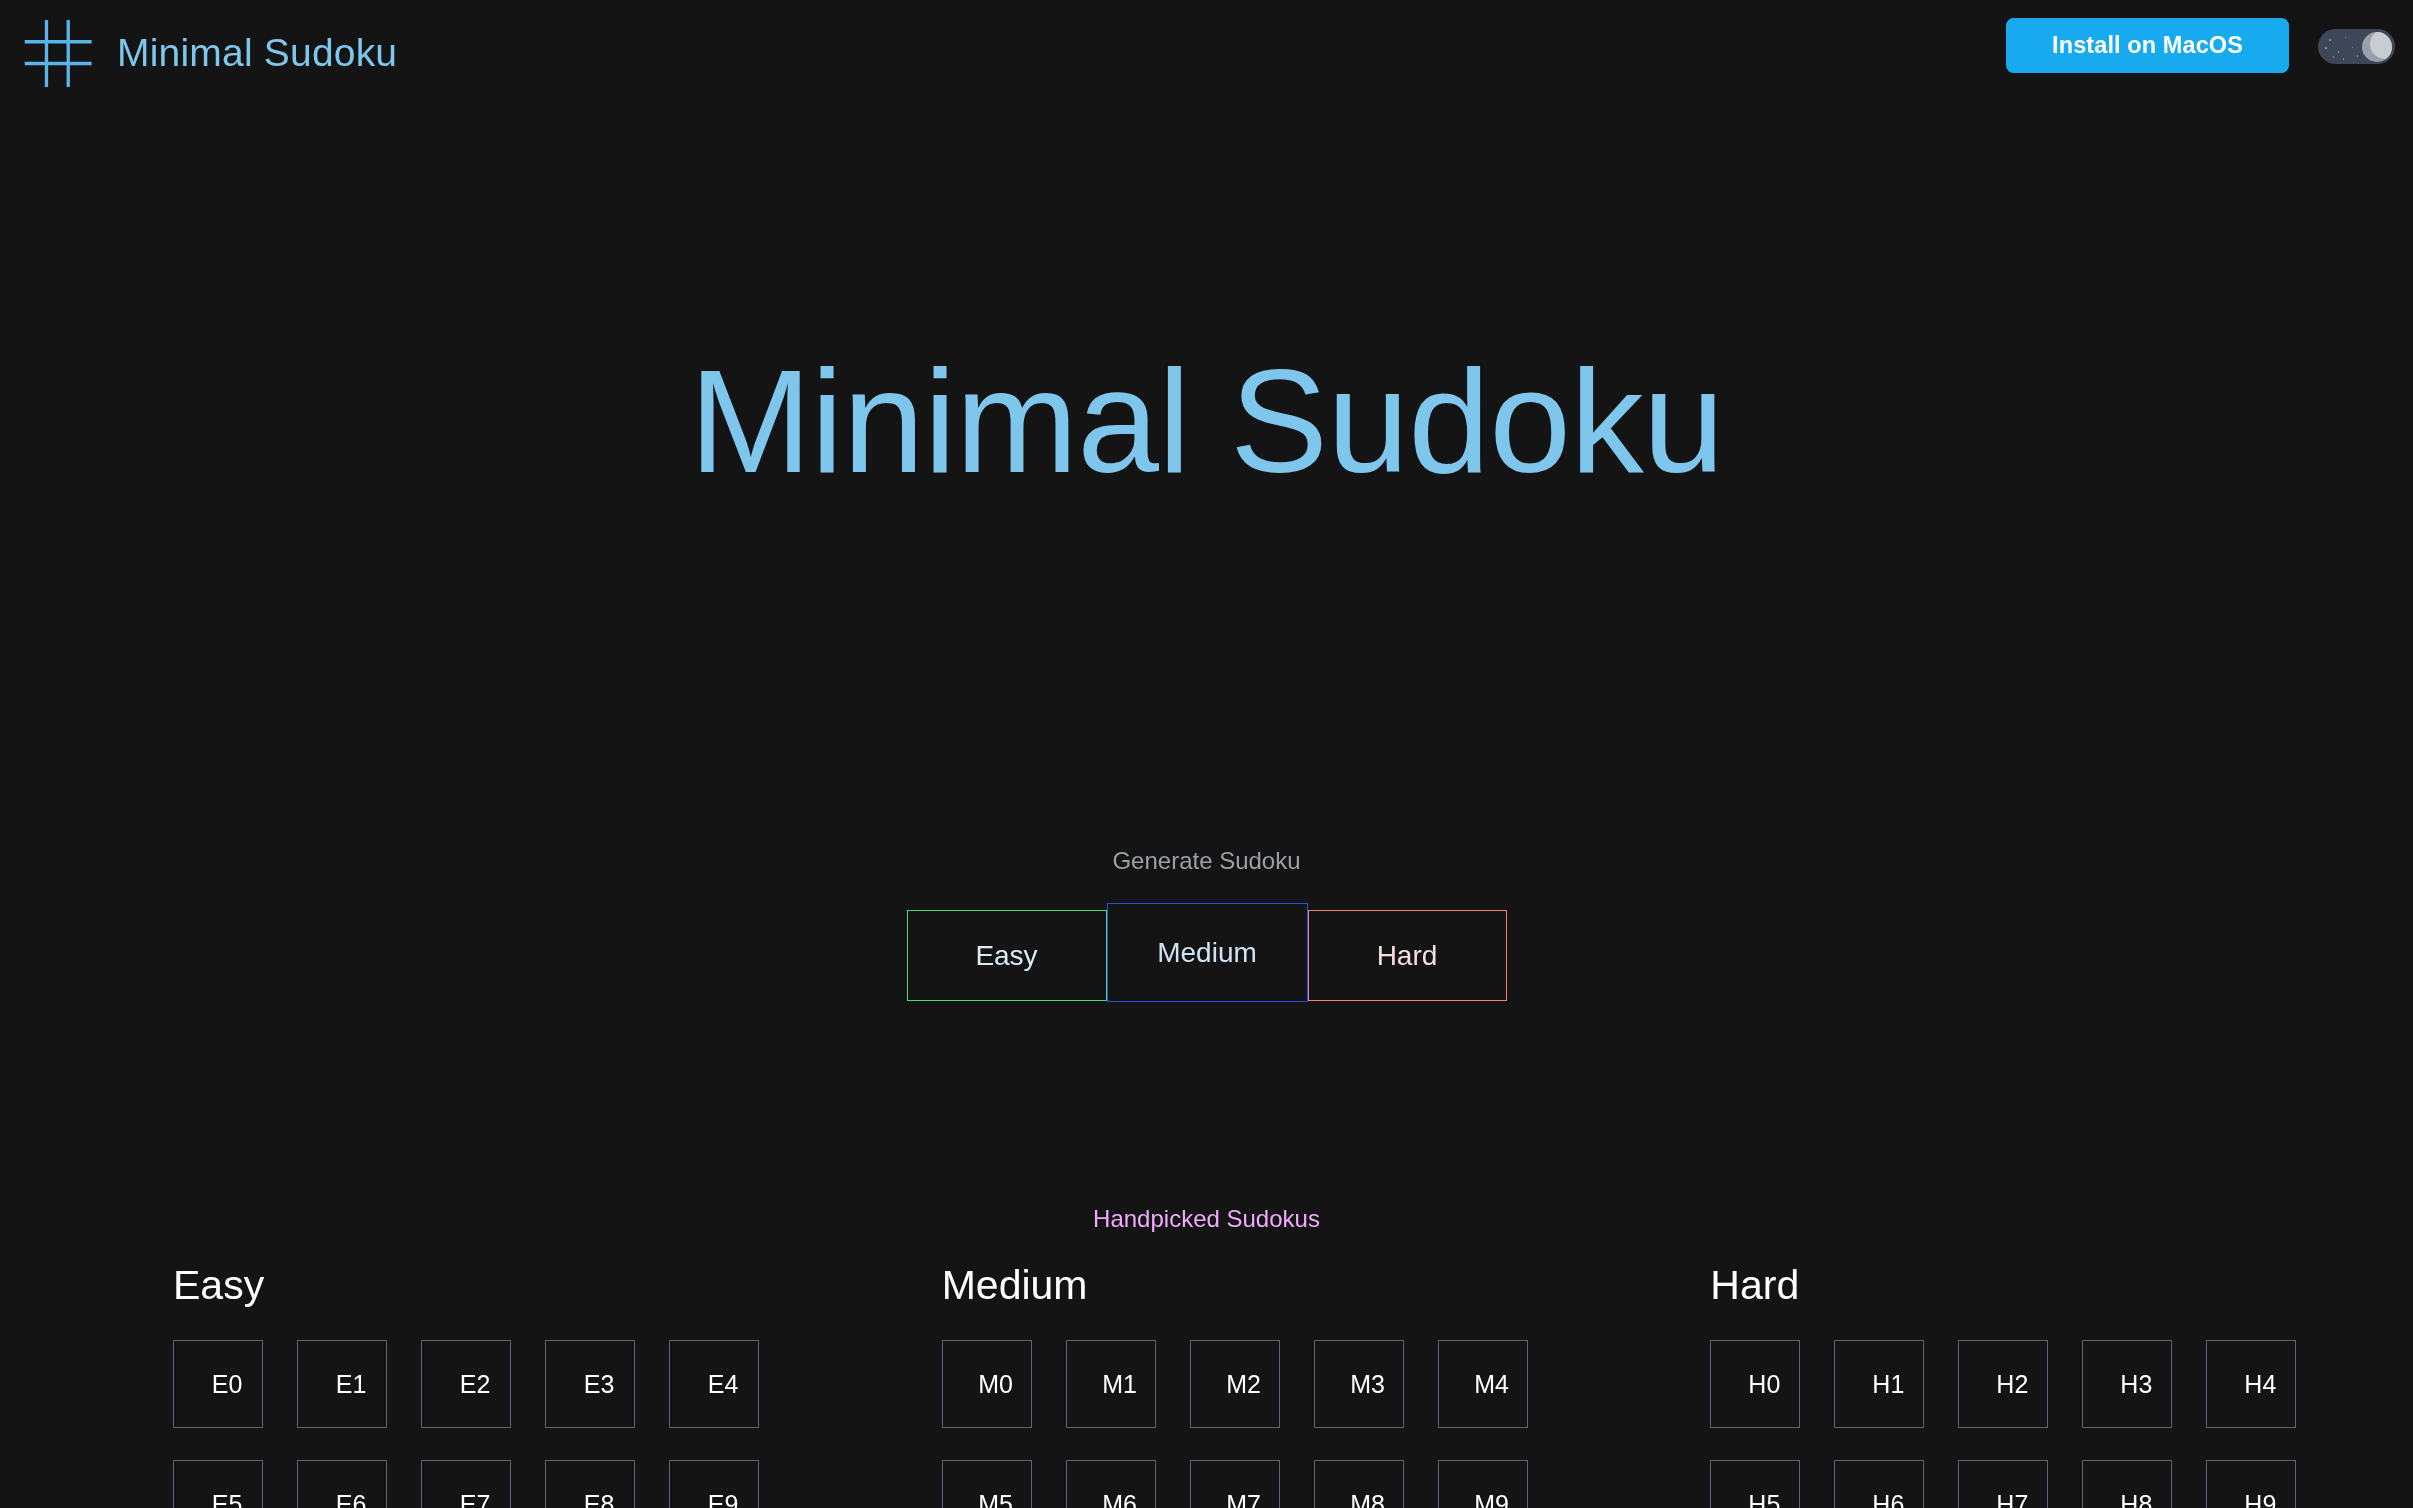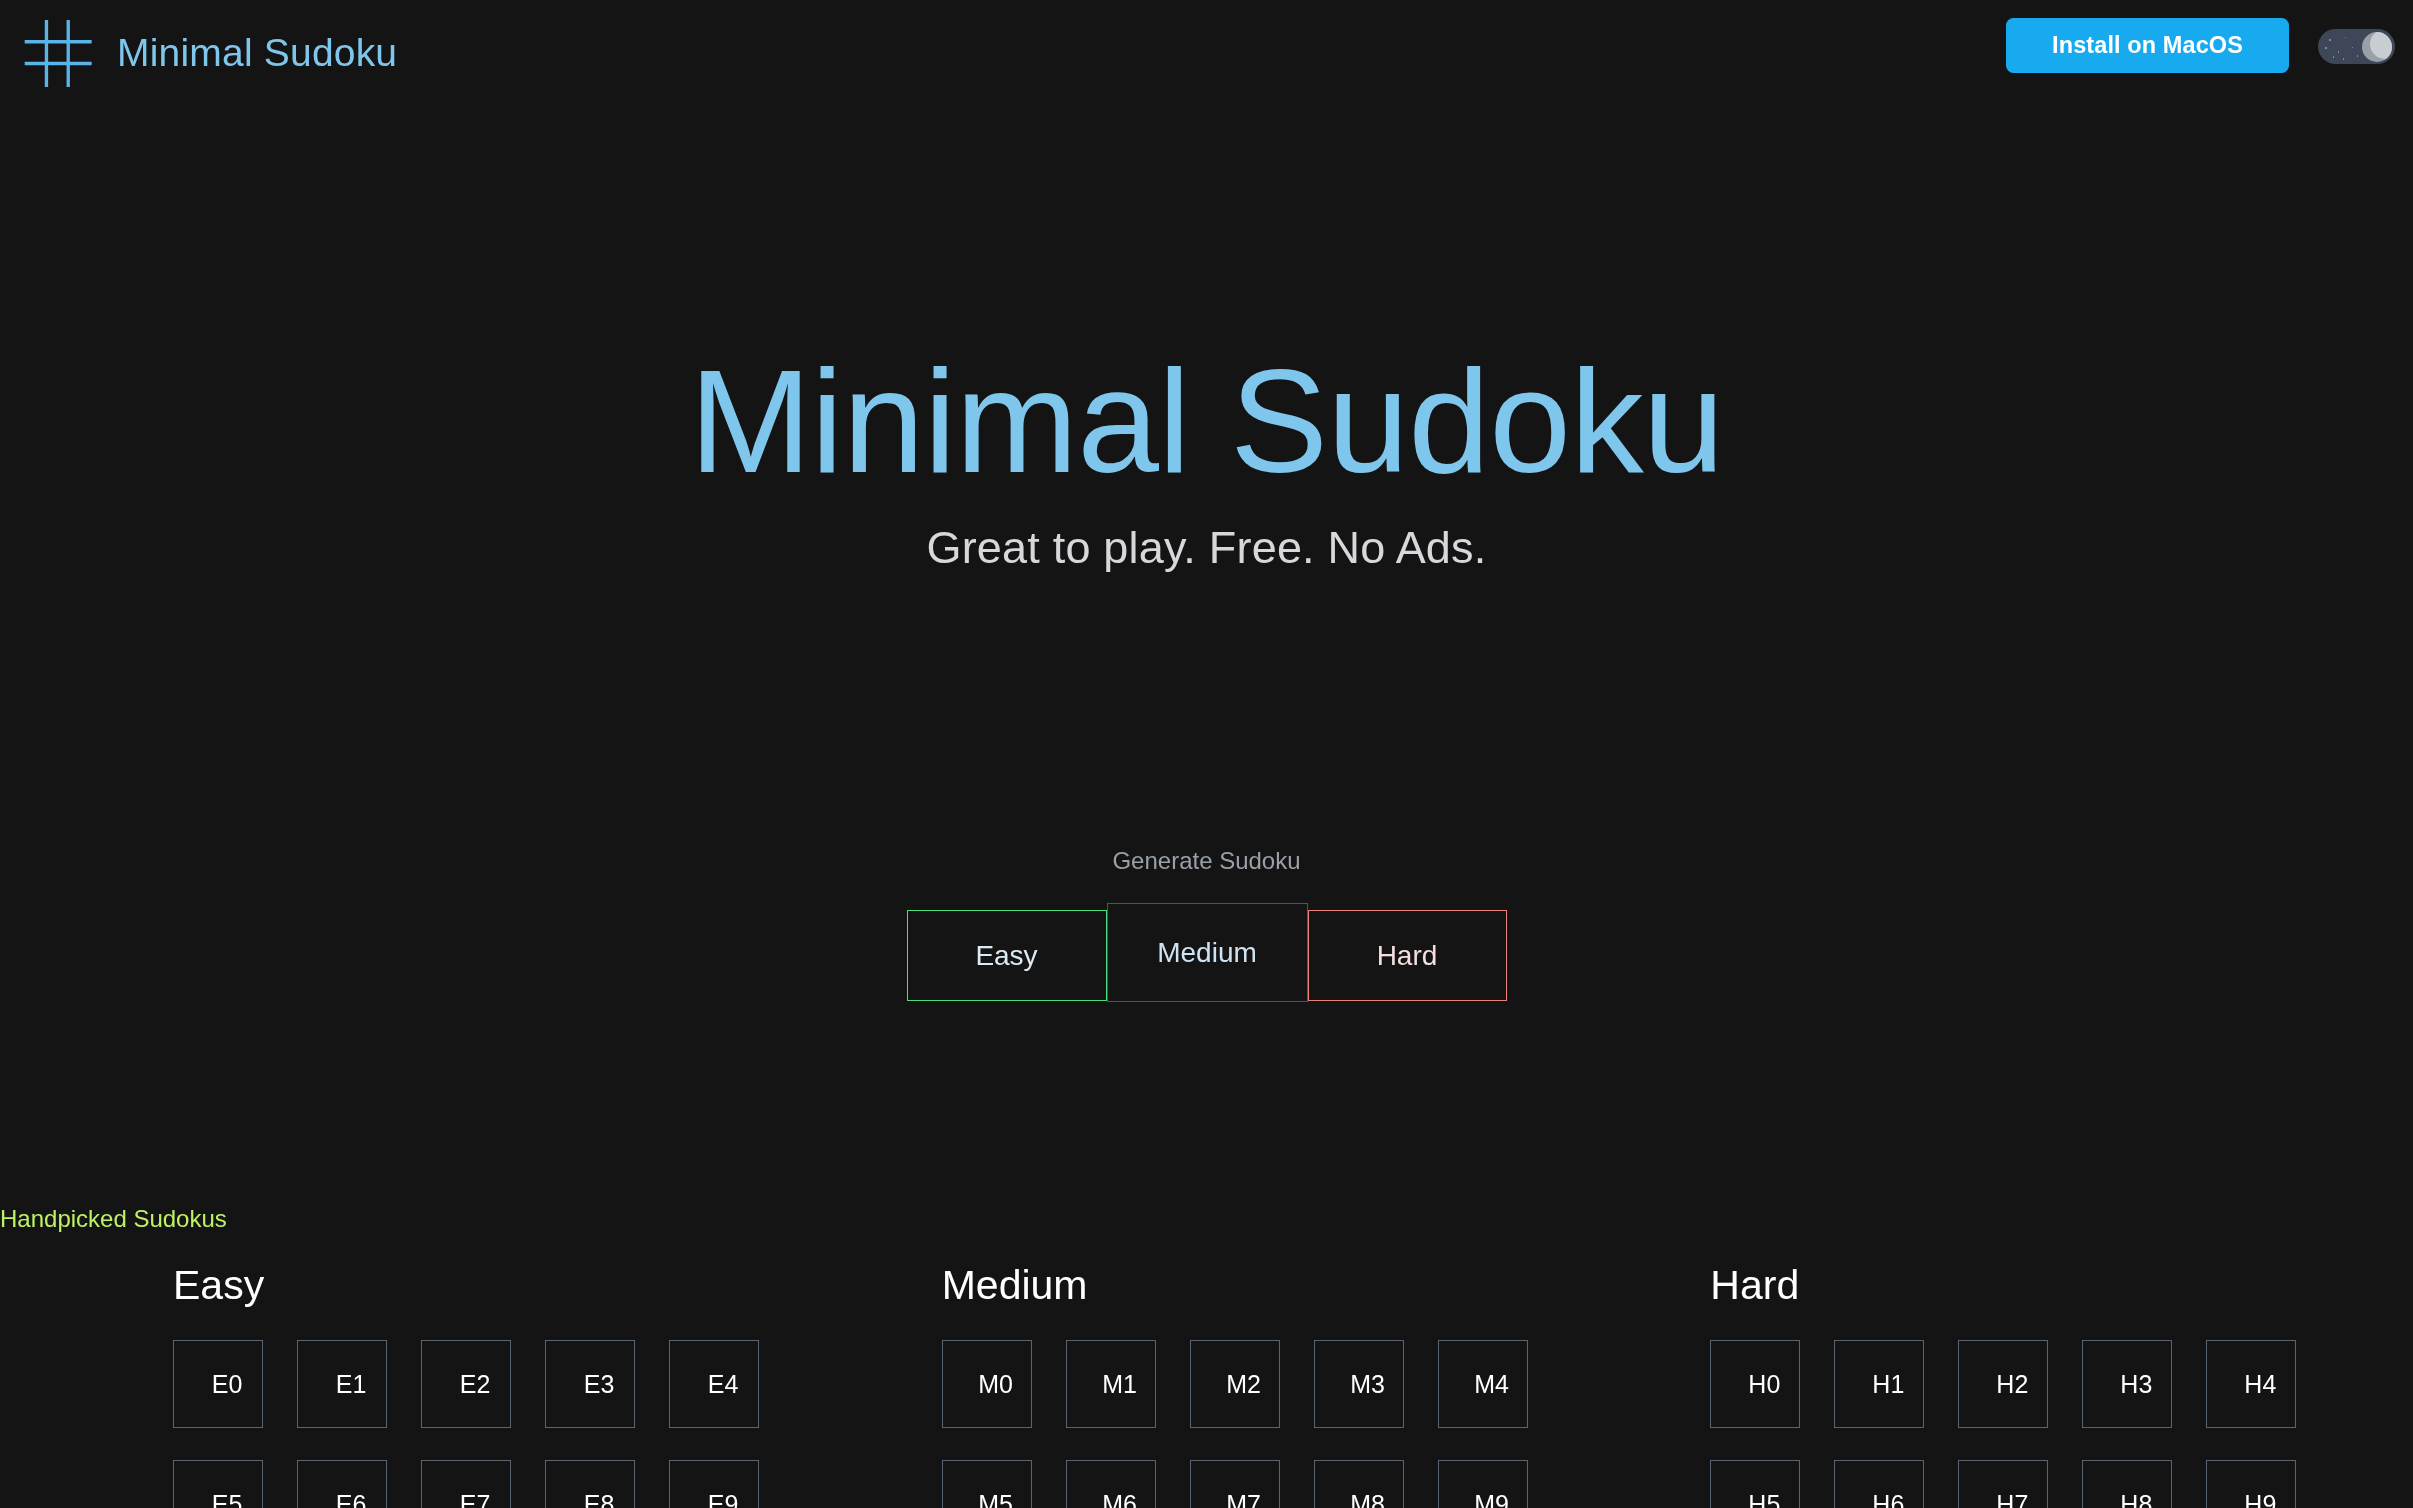--- a/index.html
+++ b/index.html
@@ -107,22 +107,22 @@
   }
   .gen-btn-hard {
     width:199px; height:91px; margin-top:6.7px;
     border:1.7px solid #F0807E;
     color:#F4DEDE; font-size:28px;
   }
 
   
   .handpicked-label {
     position:absolute; top:1205px; left:0; width:2413px;
-    text-align:left;
-    font-size:24px; font-weight:400; color:#bef264;
+    text-align:center;
+    font-size:24px; font-weight:400; color:#f0abfc;
   }
   .columns {
     position:absolute; top:1265px; left:0; width:2413px;
     display:flex;
   }
   .col {
     width:737px;
   }
   .col-easy   { margin-left:173px; }
   .col-medium { margin-left:66px; }
@@ -178,21 +178,20 @@
     </div>
     <div class="knob">
       <div class="crater"></div>
     </div>
   </div>
 
 </div>
 
 <div class="hero">
   <div class="hero-title" style="color: rgb(127, 198, 236);">Minimal Sudoku</div>
-  <div class="hero-sub" style="color: rgb(214, 216, 219);">Great to play. Free. No Ads.</div>
 </div>
 
 <div class="generate-label">Generate Sudoku</div>
 
 <div class="gen-buttons">
   <button class="gen-btn gen-btn-easy" style="border-color: rgb(75, 222, 128);">Easy</button>
   <button class="gen-btn gen-btn-medium" style="border-color: rgb(42, 79, 224);">Medium</button>
   <button class="gen-btn gen-btn-hard" style="border-color: rgb(240, 128, 126);">Hard</button>
 </div>
 

